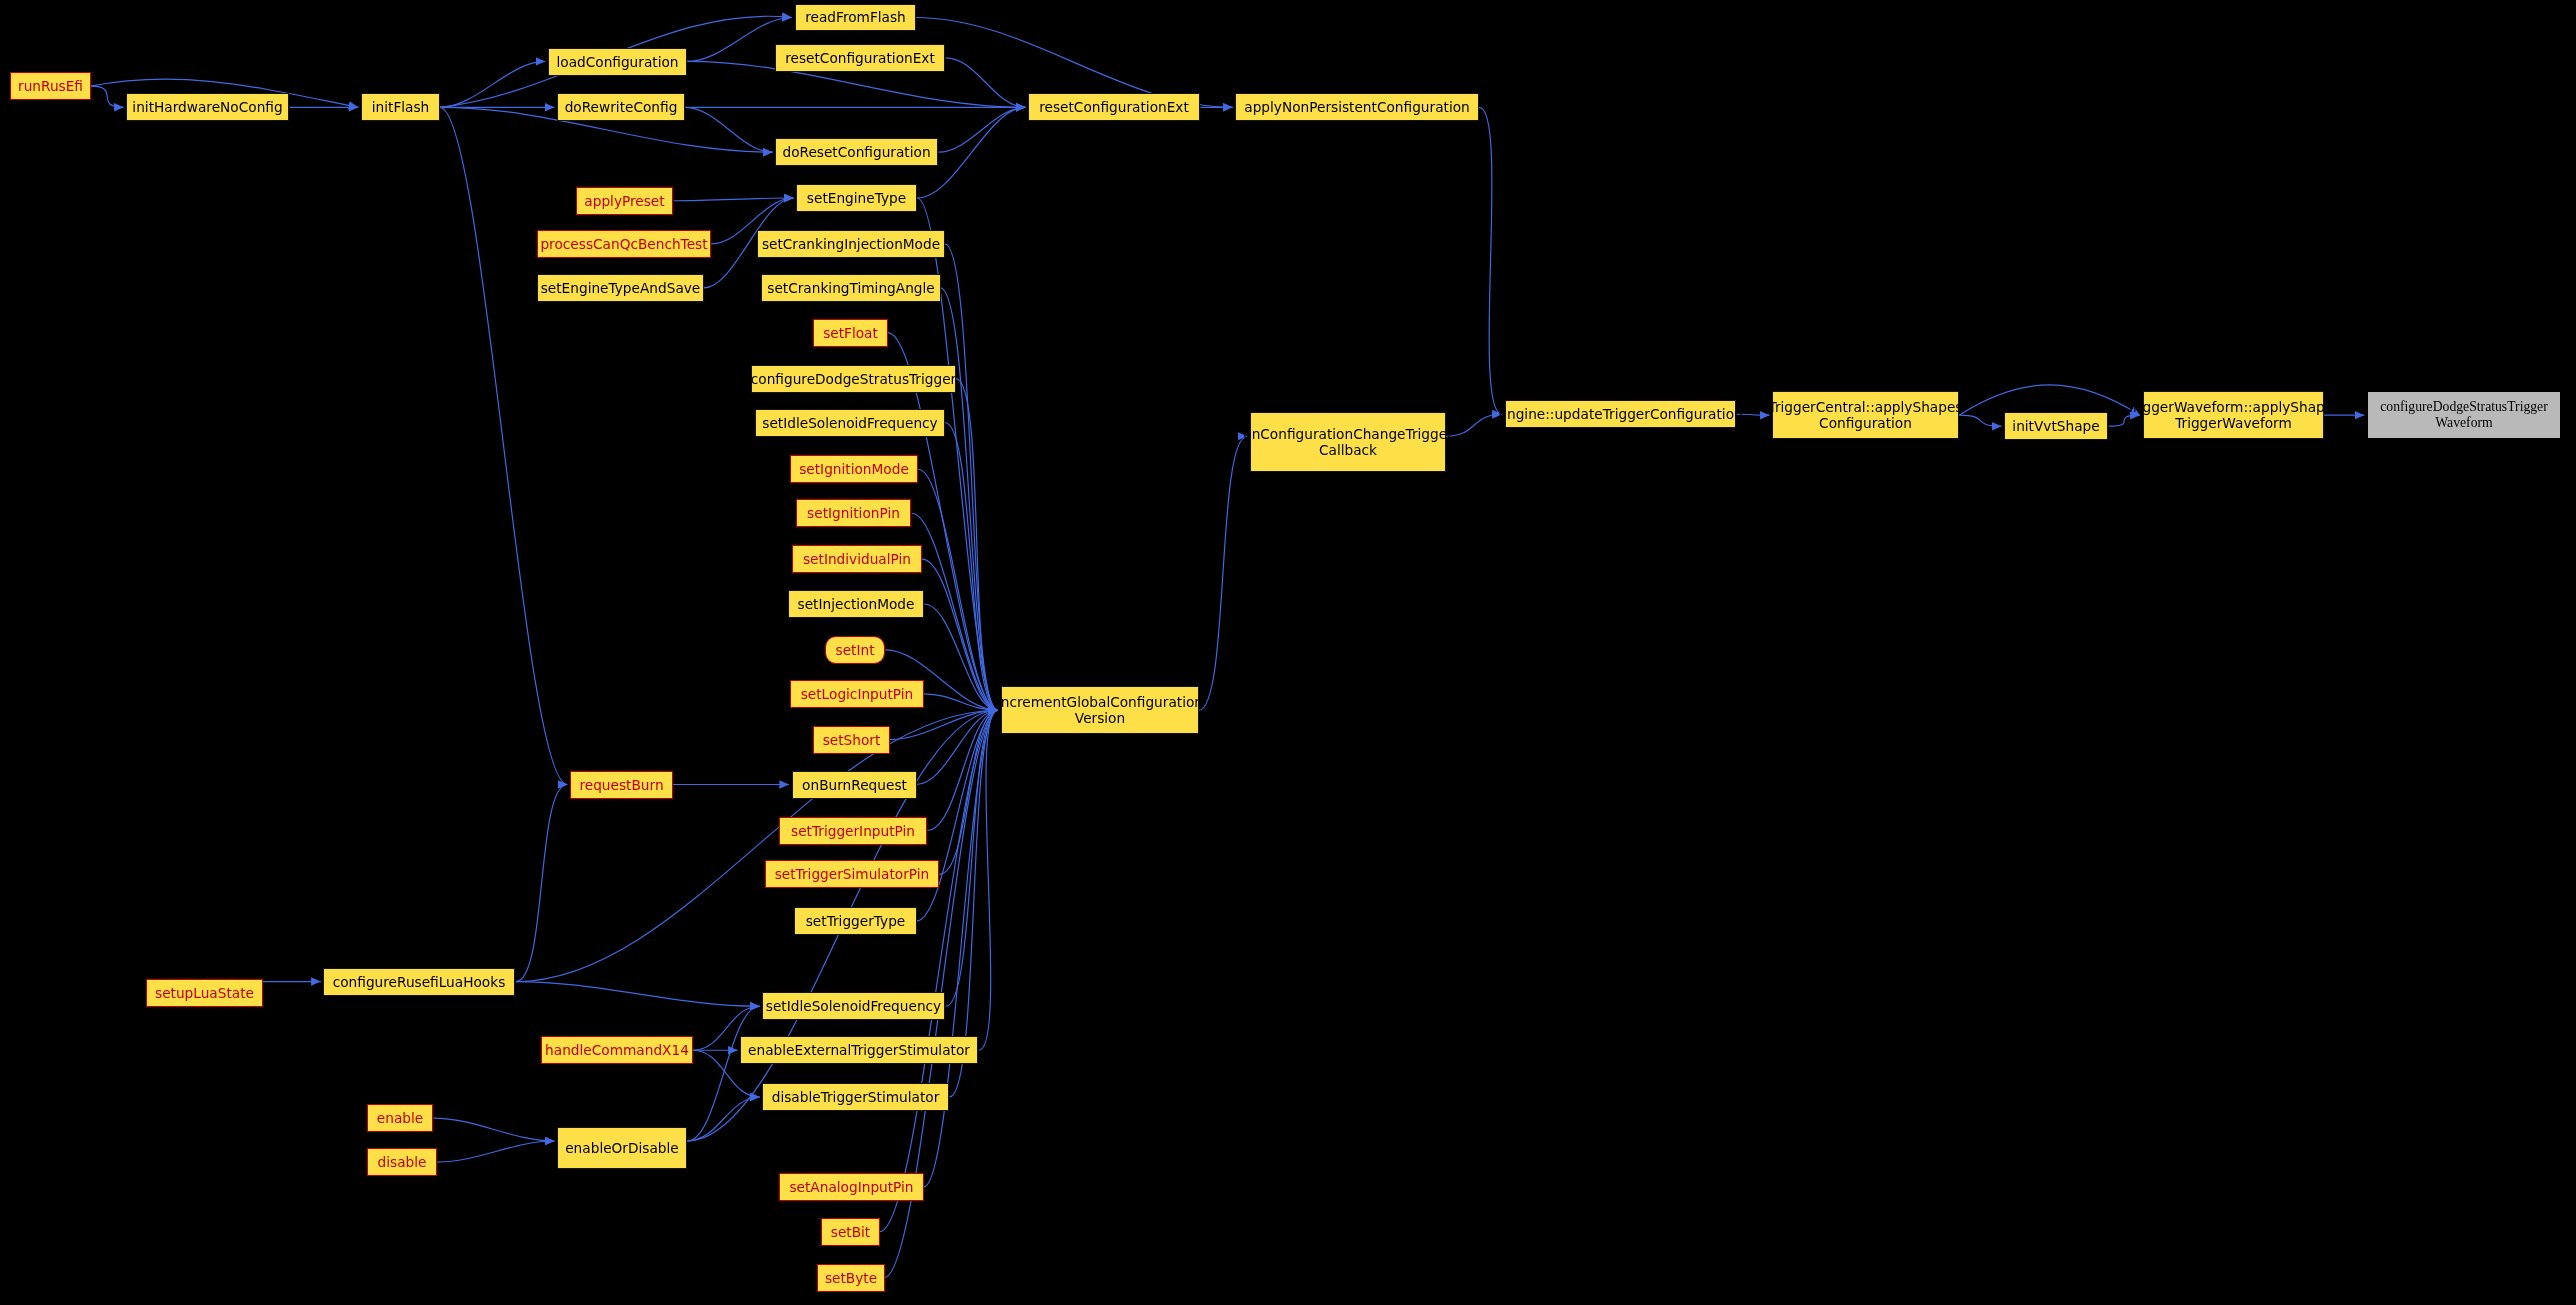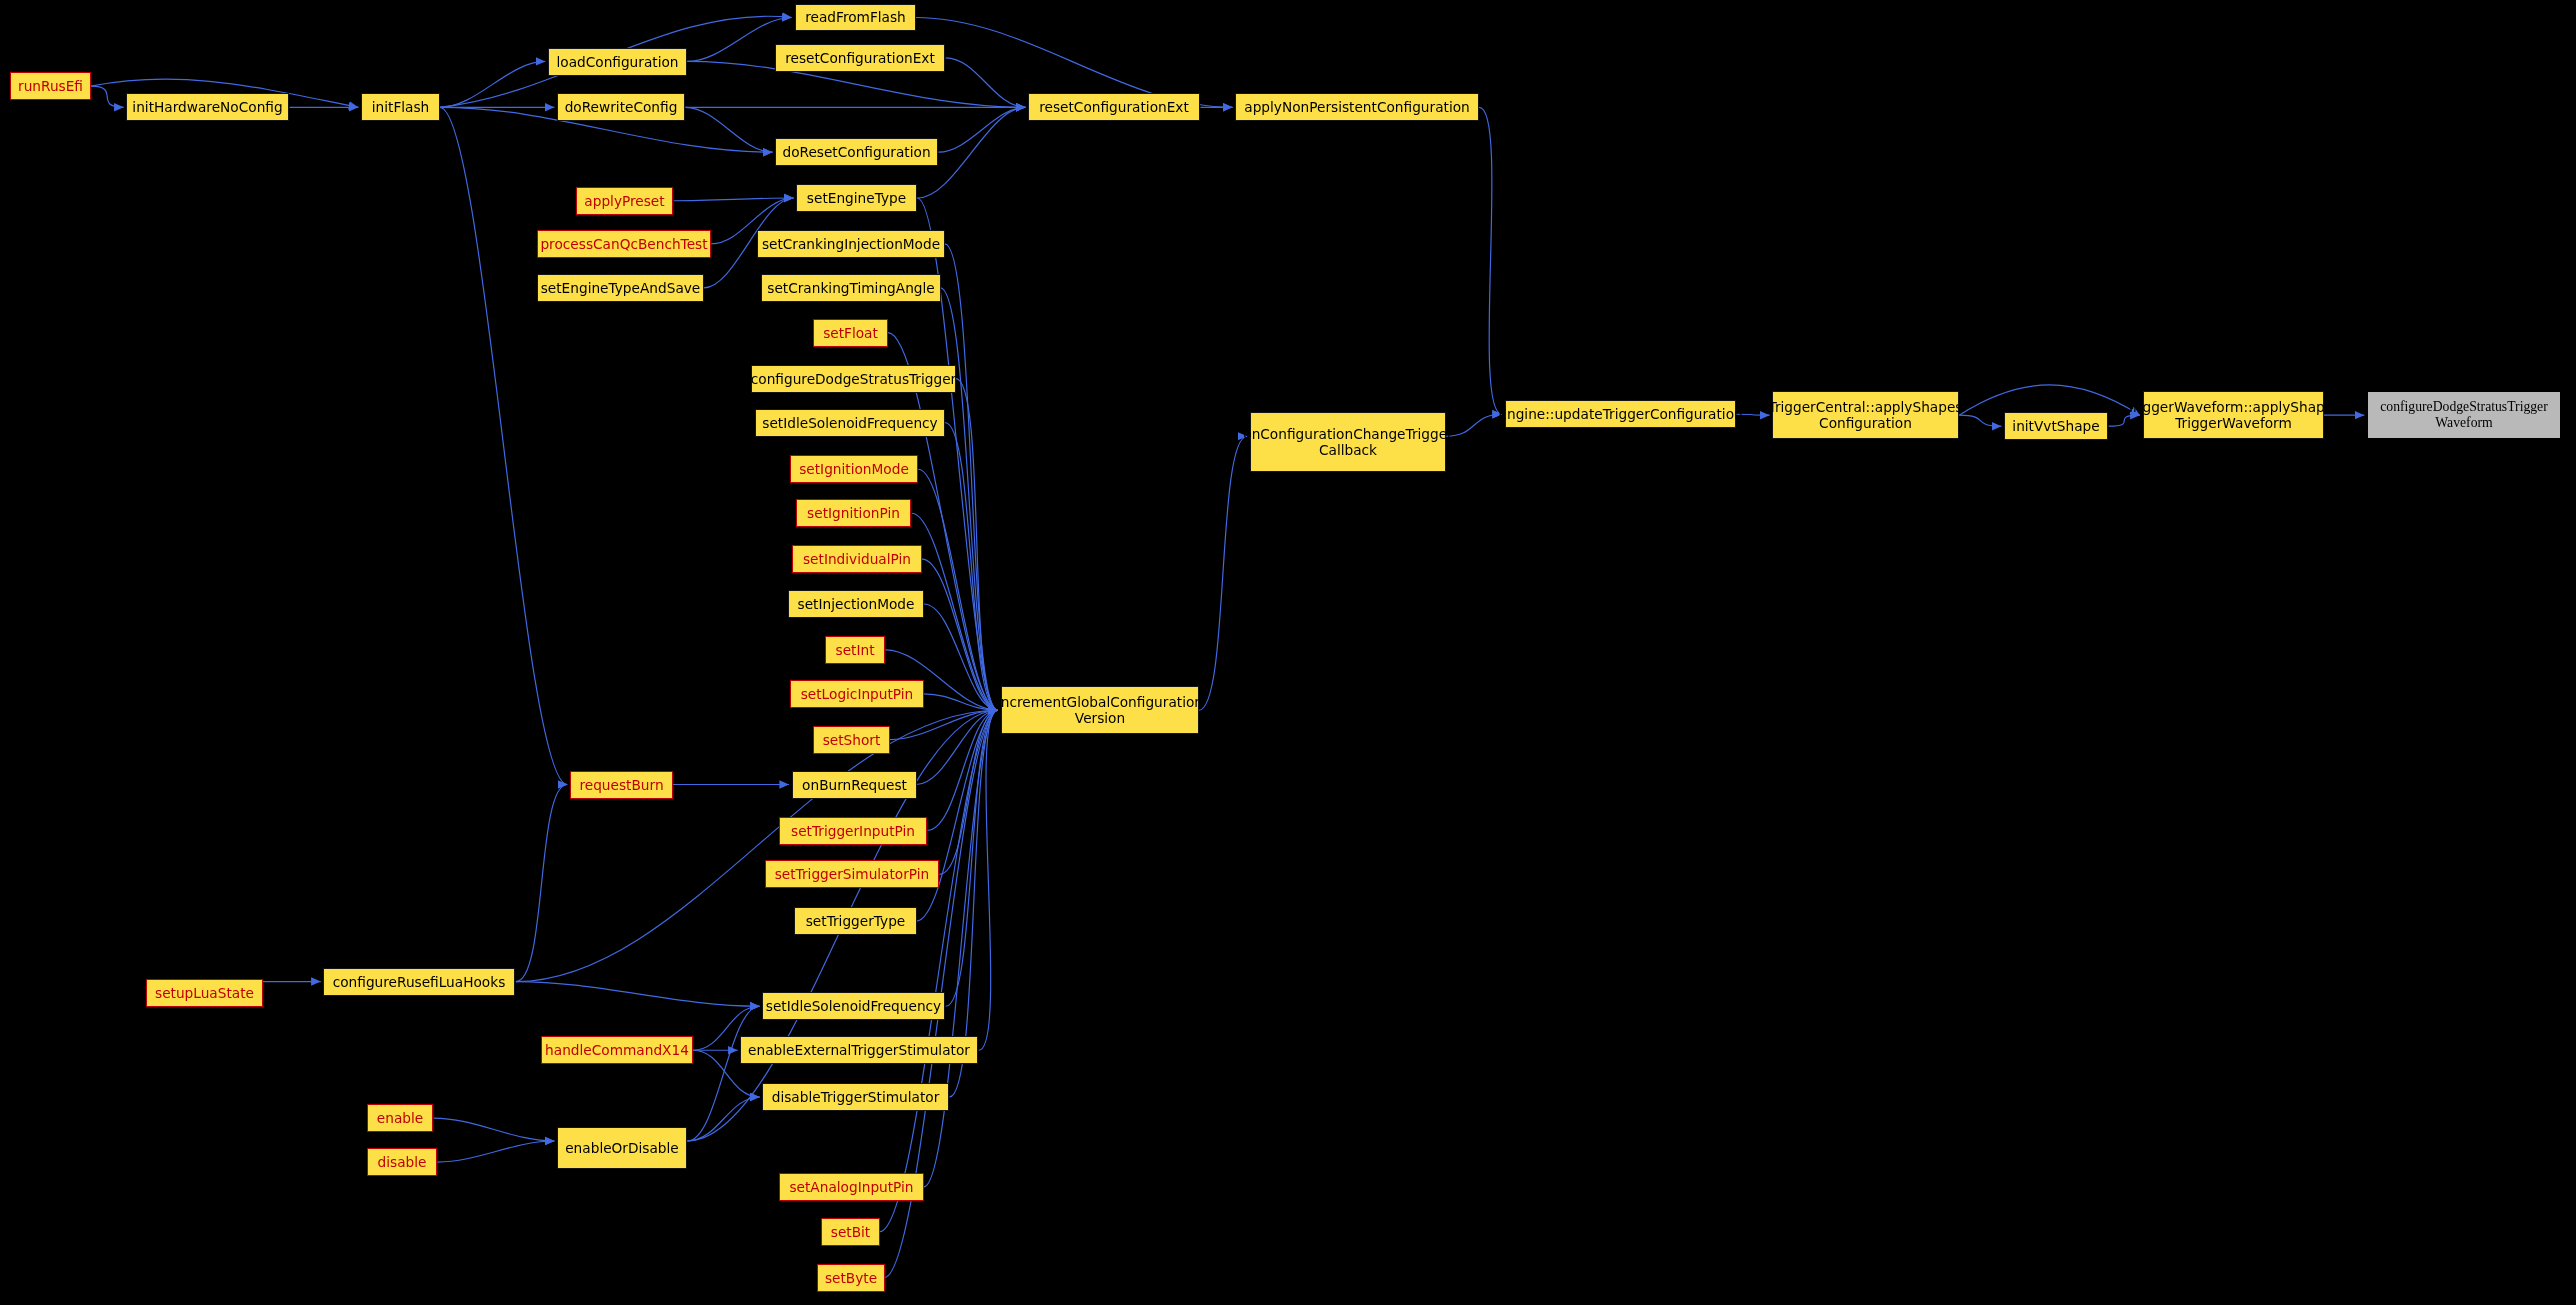--- a/index.html
+++ b/index.html
@@ -142,21 +142,21 @@
     <div class="node" style="left: 537px; top: 274px; width: 167px; height: 27.5px;">setEngineTypeAndSave</div>
     <div class="node" style="left: 757px; top: 230px; width: 188px; height: 27.5px;">setCrankingInjectionMode</div>
     <div class="node" style="left: 761px; top: 274px; width: 180px; height: 27.5px;">setCrankingTimingAngle</div>
     <div class="node red" style="left: 813px; top: 319px; width: 75px; height: 27.5px;">setFloat</div>
     <div class="node" style="left: 751px; top: 365px; width: 205px; height: 27.5px;">configureDodgeStratusTrigger</div>
     <div class="node" style="left: 755px; top: 409px; width: 190px; height: 27.5px;">setIdleSolenoidFrequency</div>
     <div class="node red" style="left: 790px; top: 455px; width: 128px; height: 27.5px;">setIgnitionMode</div>
     <div class="node red" style="left: 796px; top: 499px; width: 115px; height: 27.5px;">setIgnitionPin</div>
     <div class="node red" style="left: 792px; top: 545px; width: 130px; height: 27.5px;">setIndividualPin</div>
     <div class="node" style="left: 788px; top: 590px; width: 136px; height: 27.5px;">setInjectionMode</div>
-    <div class="node red" style="left: 825px; top: 636px; width: 60px; height: 27.5px;">setInt</div>
+    <div class="node red" style="left: 825px; top: 636px; width: 60px; height: 27.5px; border-radius: 11px;">setInt</div>
     <div class="node red" style="left: 790px; top: 680px; width: 134px; height: 27.5px;">setLogicInputPin</div>
     <div class="node red" style="left: 813px; top: 726px; width: 77px; height: 27.5px;">setShort</div>
     <div class="node" style="left: 792px; top: 771px; width: 125px; height: 27.5px;">onBurnRequest</div>
     <div class="node red" style="left: 570px; top: 771px; width: 103px; height: 27.5px;">requestBurn</div>
     <div class="node red" style="left: 779px; top: 817px; width: 148px; height: 27.5px;">setTriggerInputPin</div>
     <div class="node red" style="left: 765px; top: 860px; width: 174px; height: 27.5px;">setTriggerSimulatorPin</div>
     <div class="node" style="left: 794px; top: 907px; width: 123px; height: 27.5px;">setTriggerType</div>
     <div class="node" style="left: 323px; top: 968px; width: 192px; height: 27.5px;">configureRusefiLuaHooks</div>
     <div class="node red" style="left: 146px; top: 968px; width: 117px; height: 27.5px; margin-top: 11px;">setupLuaState</div>
     <div class="node" style="left: 762px; top: 992px; width: 183px; height: 27.5px;">setIdleSolenoidFrequency</div>

